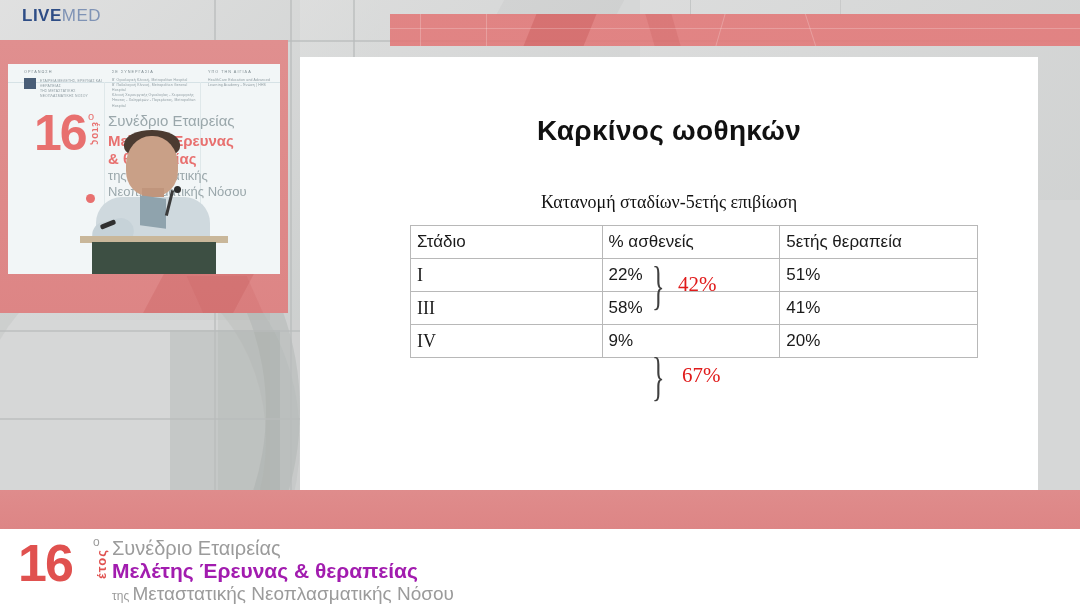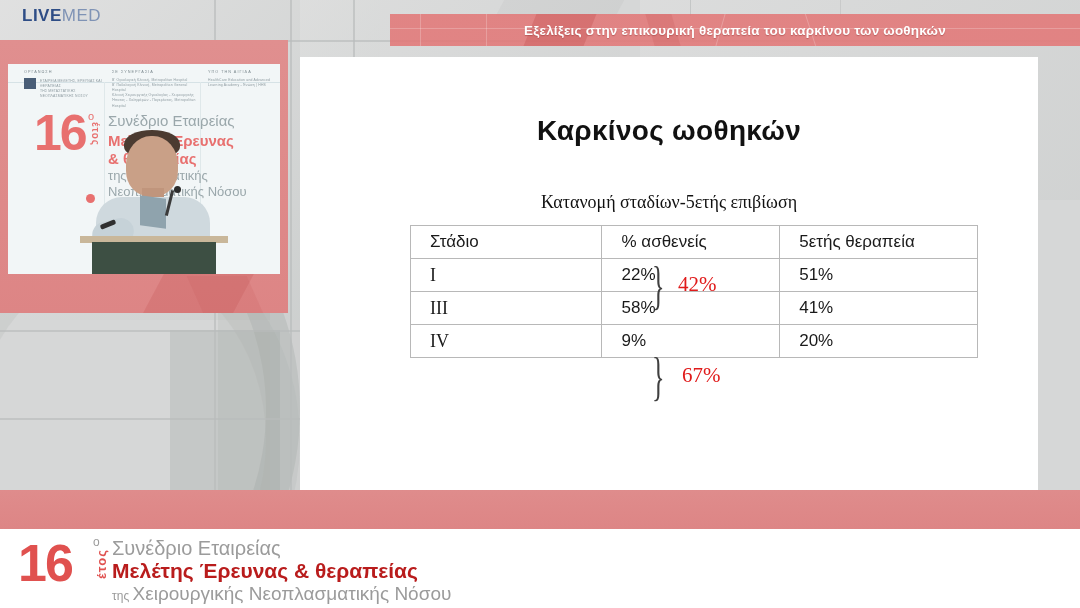--- a/index.html
+++ b/index.html
@@ -112,21 +112,21 @@
   }
 
   
   #stage-table {
     position:absolute; left:110px; top:168px; width:568px;
     border-collapse:collapse;
     font-size:17px; color:#1a1a1a;
   }
   #stage-table td {
     border:1px solid #b8b8b8;
-    padding:4px 19px;
+    padding:4px 6px;
     height:33px;
     vertical-align:middle;
     white-space:nowrap;
   }
   #stage-table .c-stage { width:192px; }
   #stage-table .c-pct   { width:178px; position:relative; }
   #stage-table .c-surv  { width:198px; }
   #stage-table tr.head td { font-size:17px; }
   #stage-table td.roman { font-family:"Liberation Serif", serif; font-size:18px; }
 
@@ -165,21 +165,21 @@
     position:absolute; left:18px; top:8px; font-size:52px; font-weight:bold;
     color:#e0514f; line-height:1; letter-spacing:-2px;
   }
   #f-o { position:absolute; left:93px; top:6px; font-size:12px; color:#9b9b9b; }
   #f-etos {
     position:absolute; left:94px; top:20px; font-size:13px; color:#e0514f;
     font-weight:bold; writing-mode:vertical-rl; transform:rotate(180deg);
     letter-spacing:1px;
   }
   #f-l1 { position:absolute; left:112px; top:8px;  font-size:20px; color:#9b9b9b; white-space:nowrap; }
-  #f-l2 { position:absolute; left:112px; top:30px; font-size:21px; color:#b91c1c; font-weight:bold; white-space:nowrap; }
+  #f-l2 { position:absolute; left:112px; top:30px; font-size:21px; color:#a21caf; font-weight:bold; white-space:nowrap; }
   #f-l3 { position:absolute; left:112px; top:54px; font-size:19px; color:#9b9b9b; white-space:nowrap; }
   #f-l3 .small { font-size:12px; }
 </style>
 </head>
 <body>
 
 <div id="bg">
   <div class="pane" style="left:-40px;top:-20px;width:420px;height:340px;"></div>
   <div class="pane" style="left:300px;top:-30px;width:320px;height:300px;opacity:.5;"></div>
   <div class="pane" style="left:640px;top:-40px;width:480px;height:240px;opacity:.45;"></div>
@@ -204,21 +204,20 @@
 </div>
 
 <div id="header-bar">
   <div class="hb-dark" style="left:140px;top:-14px;width:60px;height:60px;transform:skewX(-22deg);"></div>
   <div class="hb-dark" style="left:260px;top:-14px;width:26px;height:60px;transform:skewX(16deg);opacity:.6;"></div>
   <div class="hb-line" style="left:30px;top:0;width:1px;height:32px;"></div>
   <div class="hb-line" style="left:96px;top:0;width:1px;height:32px;"></div>
   <div class="hb-line" style="left:0;top:14px;width:690px;height:1px;"></div>
   <div class="hb-line" style="left:330px;top:-10px;width:1px;height:52px;transform:rotate(16deg);"></div>
   <div class="hb-line" style="left:420px;top:-10px;width:1px;height:52px;transform:rotate(-18deg);"></div>
-  <div id="header-title">Εξελίξεις στην επικουρική θεραπεία του καρκίνου των ωοθηκών</div>
 </div>
 
 <div id="video-frame">
   <div class="vf-shape" style="left:150px;top:230px;width:90px;height:60px;transform:skewX(-28deg);"></div>
   <div class="vf-shape" style="left:200px;top:236px;width:60px;height:60px;transform:skewX(24deg);opacity:.6;"></div>
 
   <div id="video">
     <div class="backdrop"></div>
     <div class="bd-top-rule"></div>
     <div class="bd-vrule" style="left:96px;"></div>
@@ -307,16 +306,16 @@
 
 <div id="slide-shadow"></div>
 
 <div id="footer">
   <div id="f16">16</div>
   <div id="f-o">ο</div>
   <div id="f-etos">έτος</div>
   <div id="f-l1">Συνέδριο Εταιρείας</div>
   <div id="f-l2">Μελέτης Έρευνας &amp; θεραπείας</div>
   <div id="f-l3">
-    <span class="small">της </span><span>Χειρουργικής Νεοπλασματικής Νόσου</span>
+    <span class="small">της </span><span>Μεταστατικής Νεοπλασματικής Νόσου</span>
   </div>
 
 </div>
 
 </body></html>

